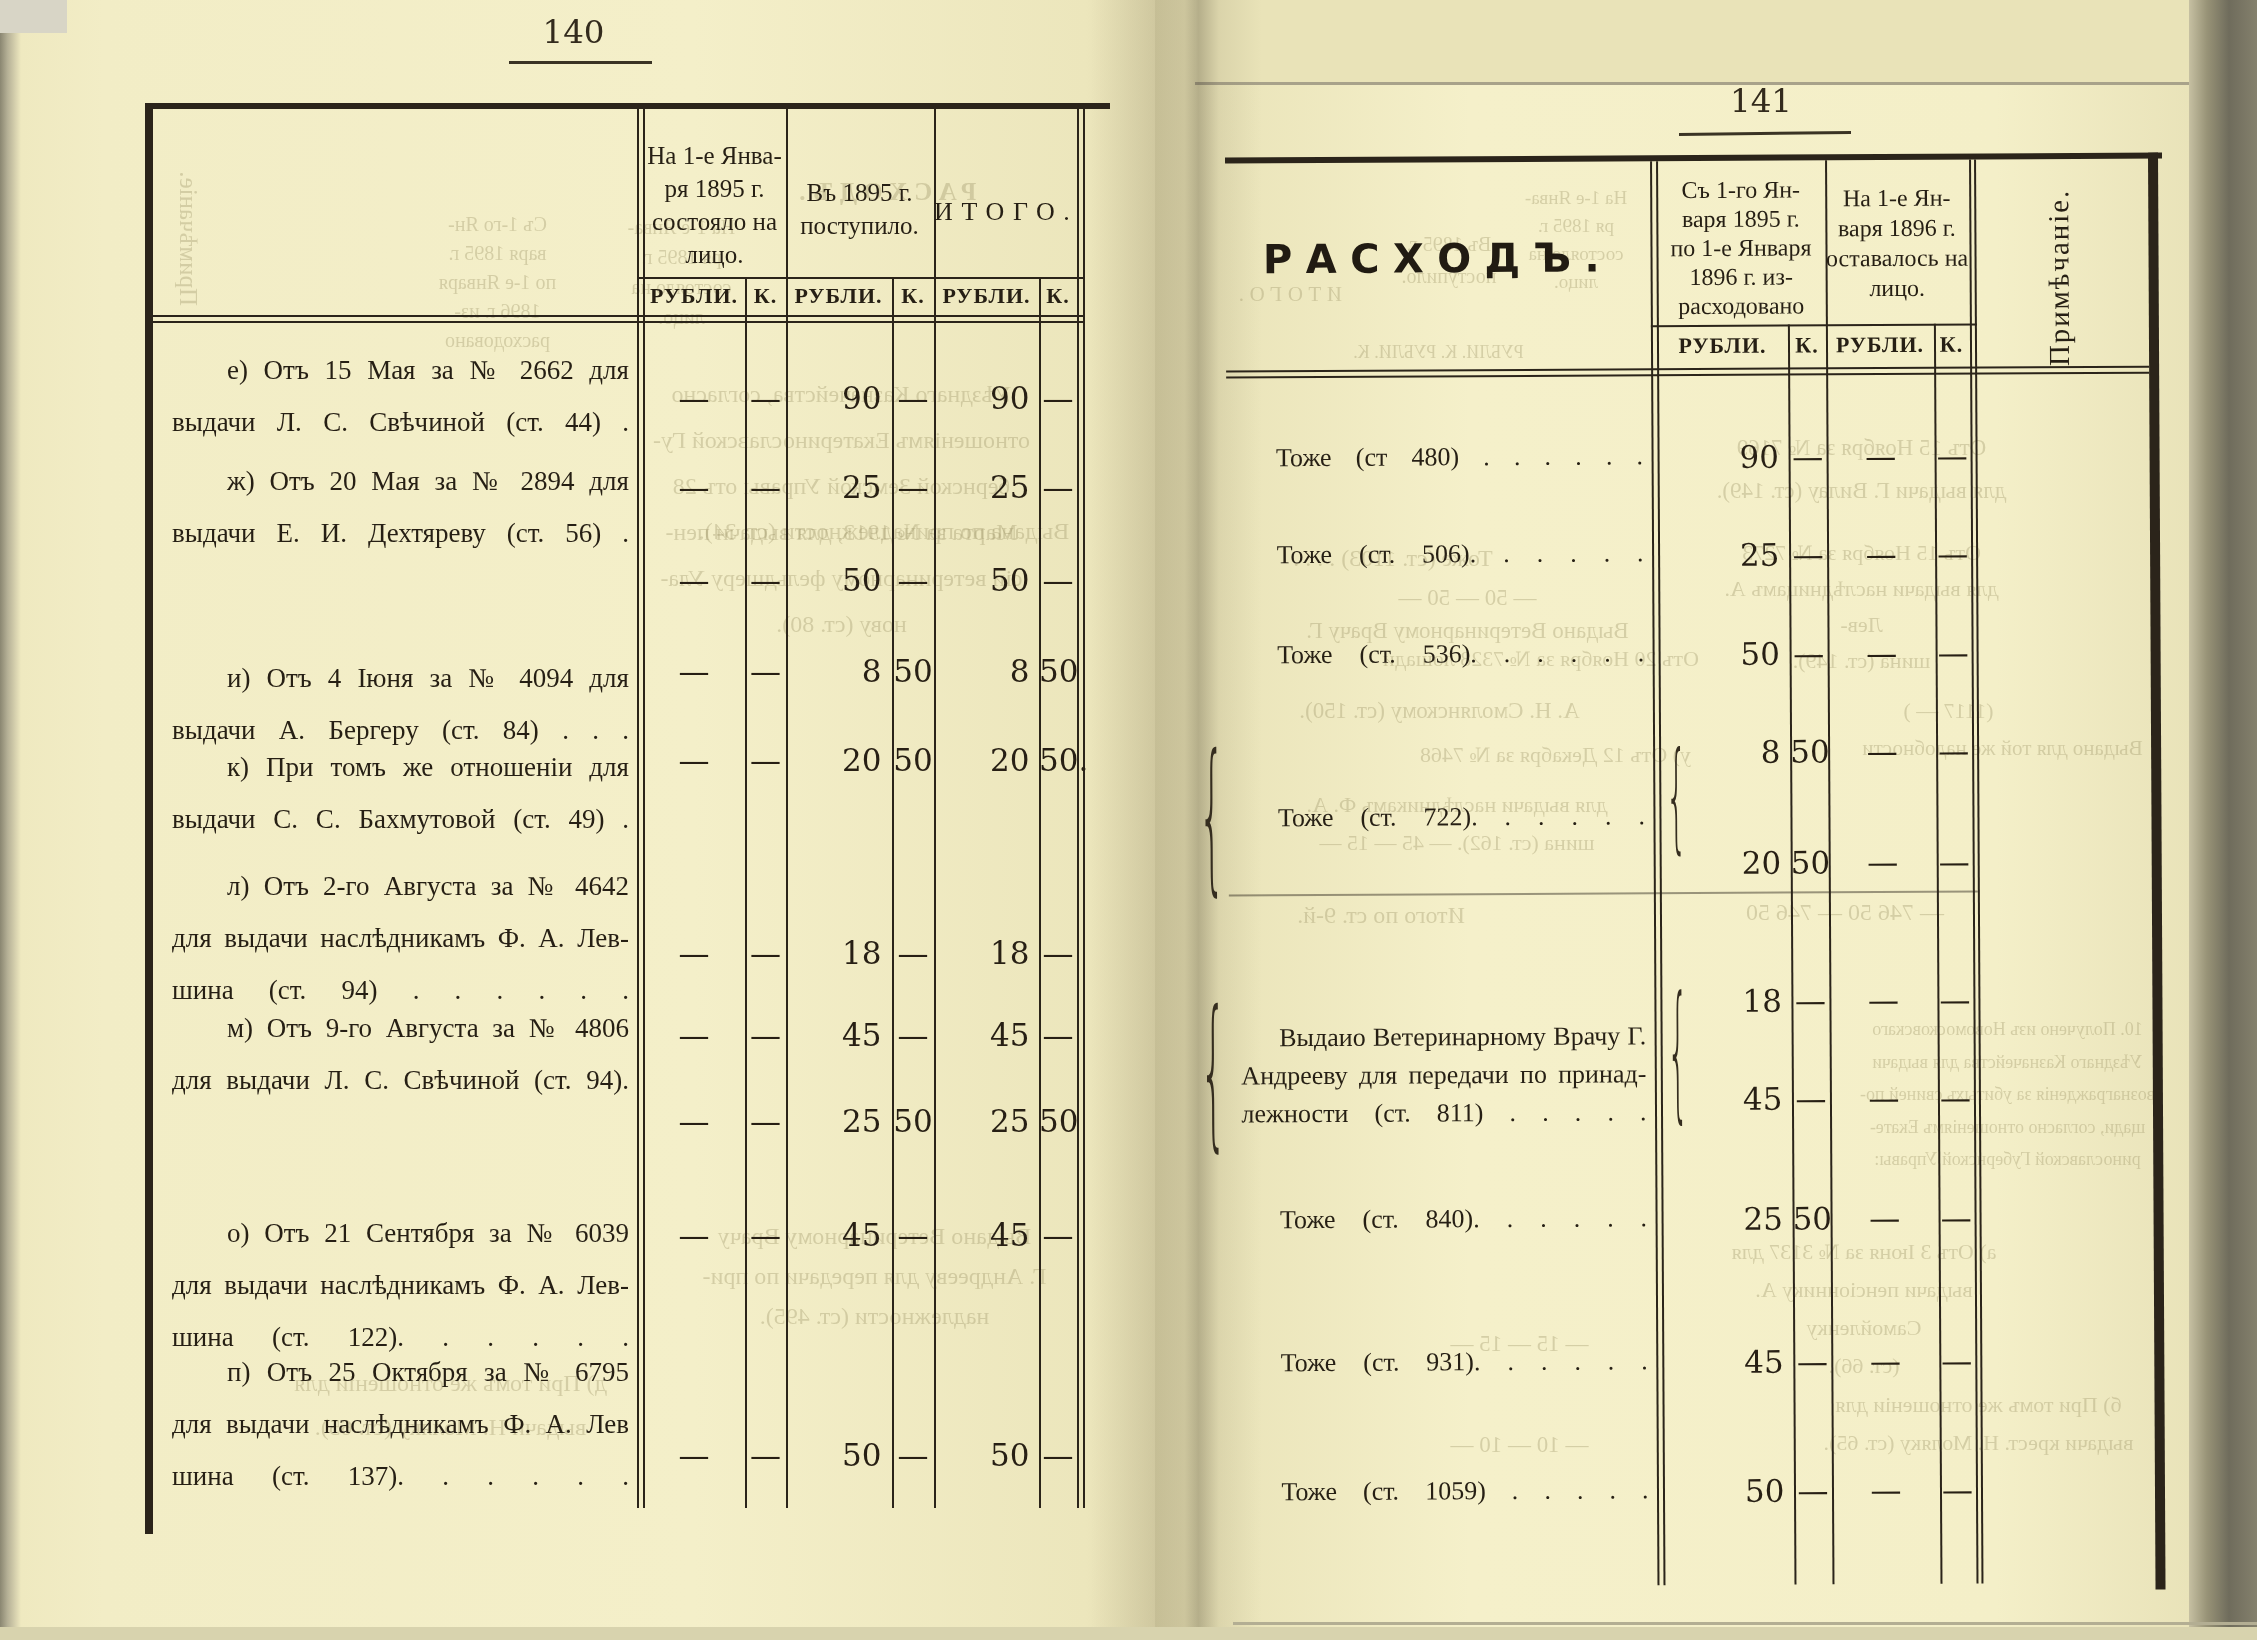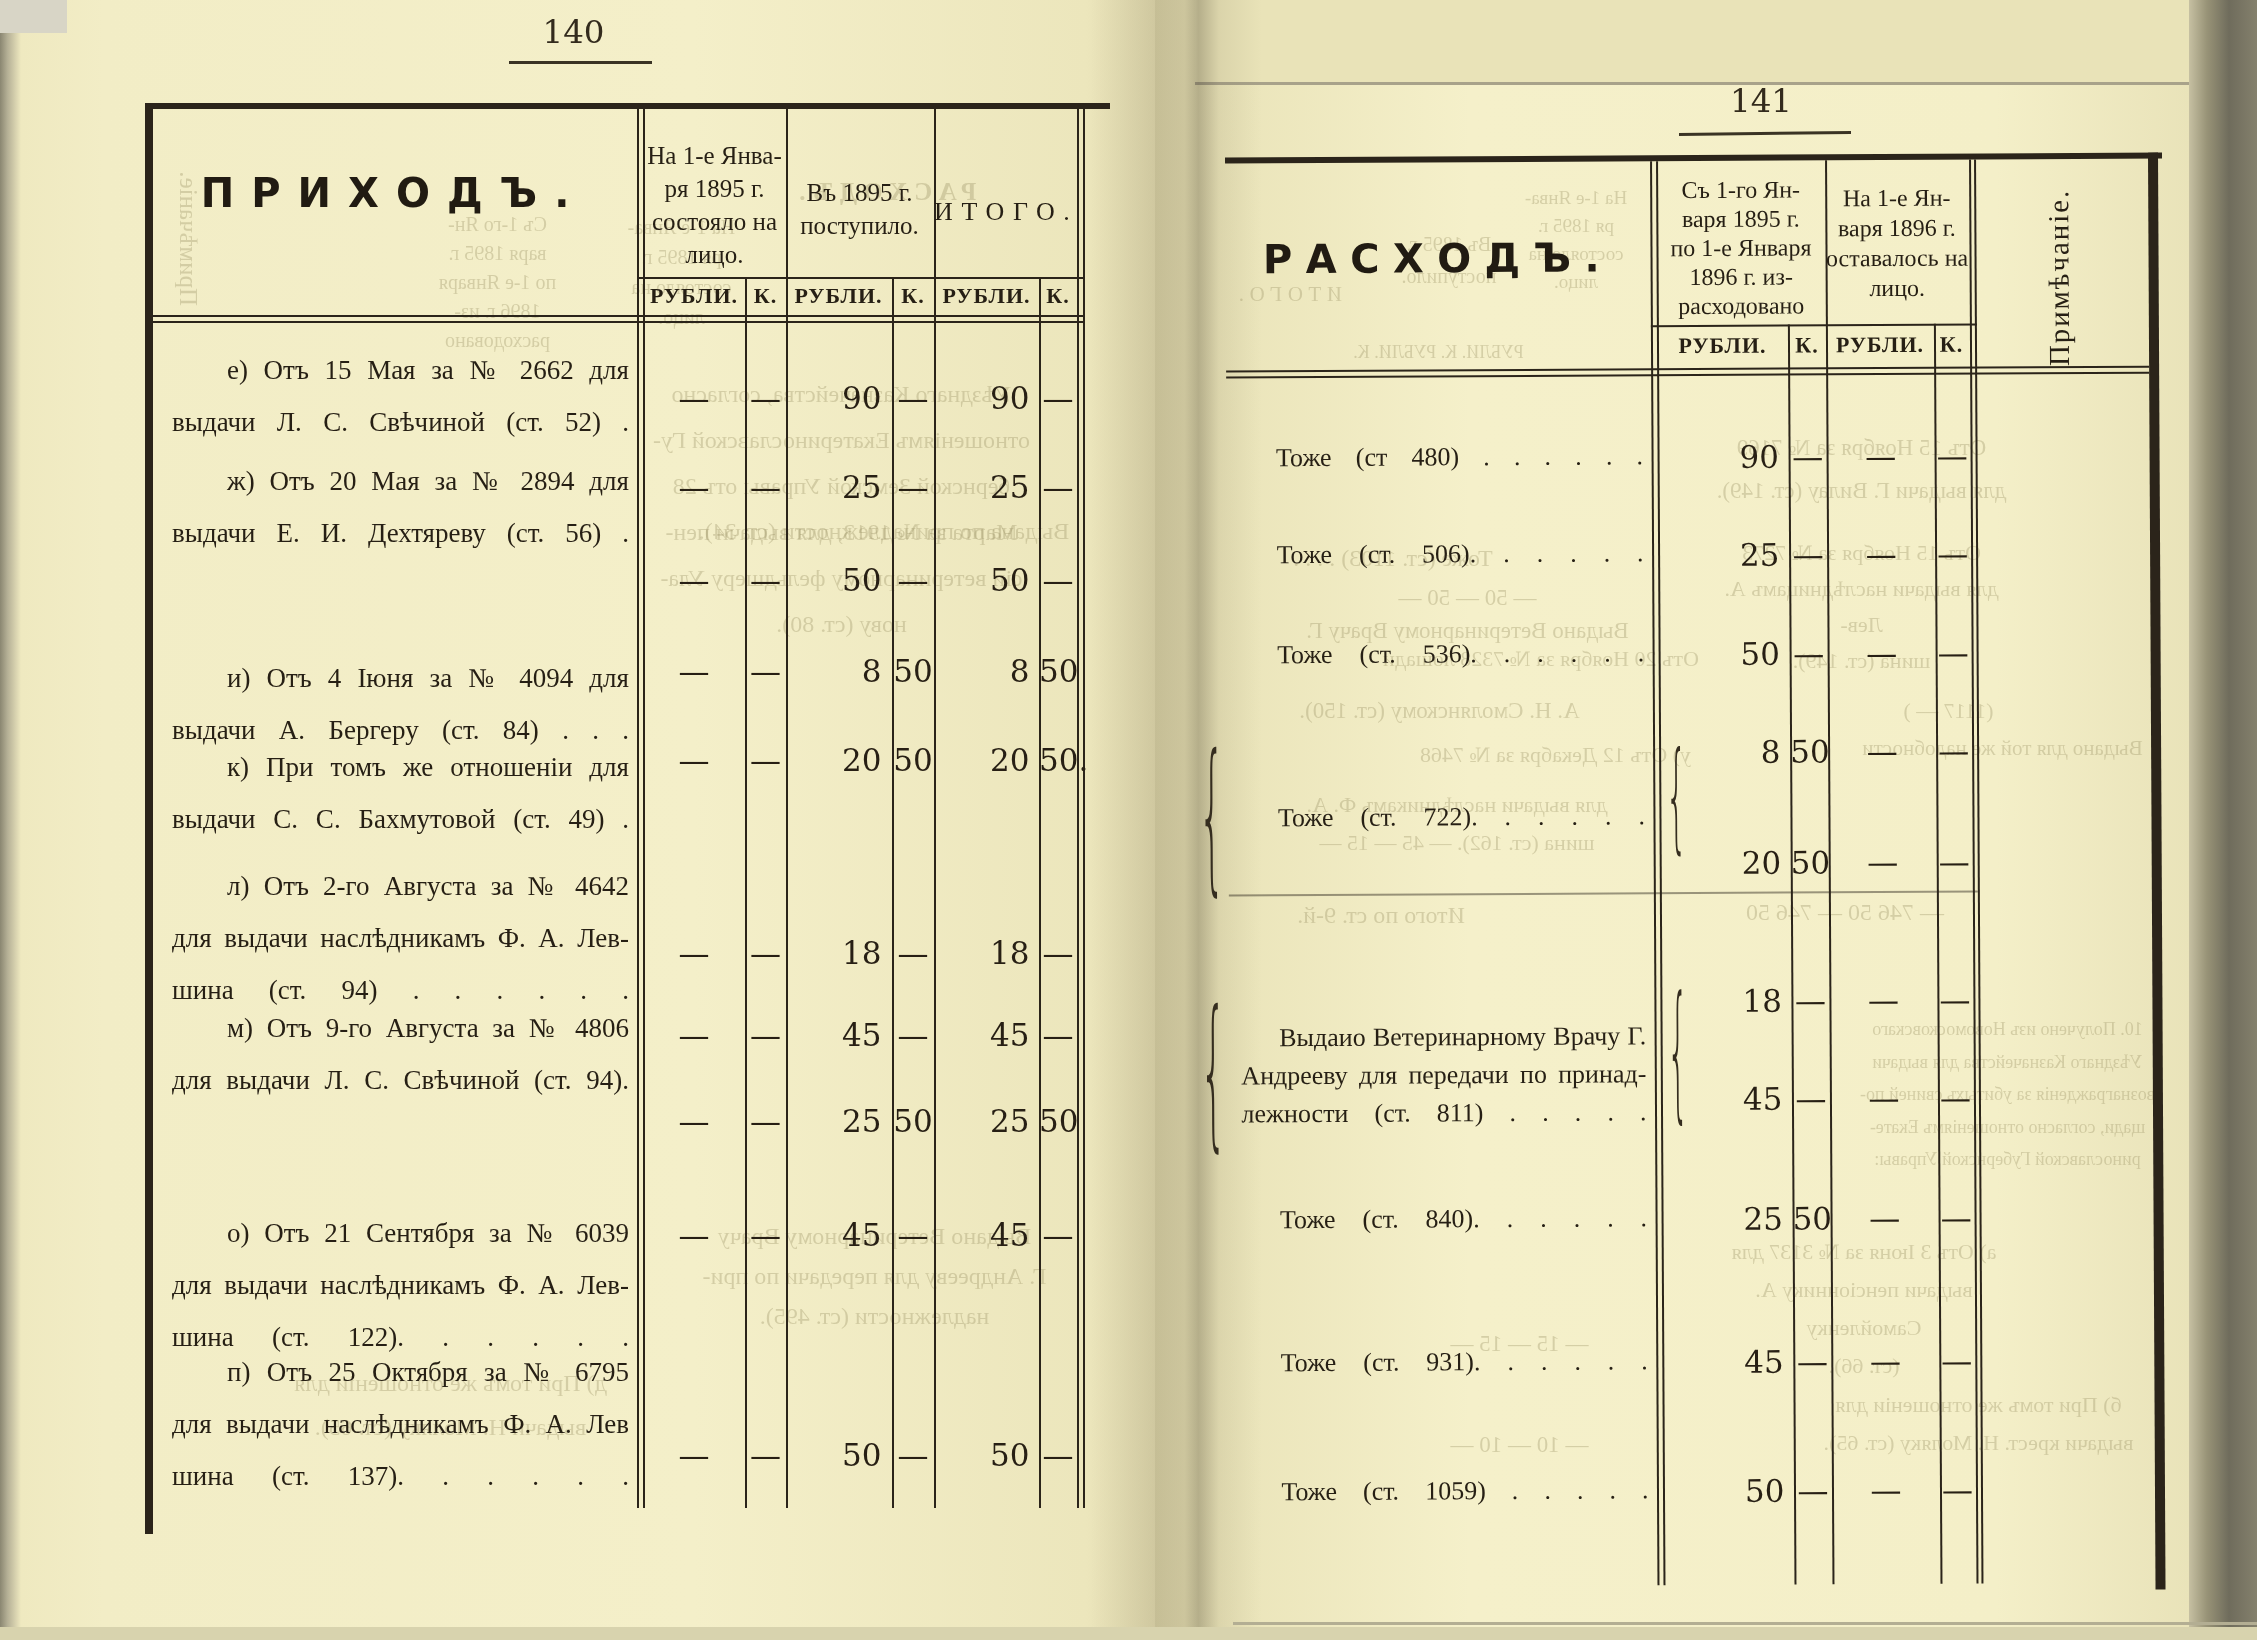--- a/index.html
+++ b/index.html
@@ -138,37 +138,36 @@
   <div class="vln" style="left:789px;top:5.7px;width:1.9px;height:1399px;"></div>
   <div class="vln" style="left:932px;top:5.7px;width:1.9px;height:1399px;"></div>
   <div class="vln" style="left:938px;top:5.7px;width:1.9px;height:1399px;"></div>
   <div class="vln" style="left:600px;top:174px;width:1.9px;height:1231px;"></div>
   <div class="vln" style="left:747px;top:174px;width:1.9px;height:1231px;"></div>
   <div class="vln" style="left:894px;top:174px;width:1.9px;height:1231px;"></div>
   <div class="hln" style="left:492px;top:174px;width:447px;height:1.9px;"></div>
   <div class="hln" style="left:0;top:212px;width:940px;height:1.9px;"></div>
   <div class="hln" style="left:0;top:218px;width:940px;height:1.9px;"></div>
 
-  <div class="title" style="left:9.6px;top:67px;width:478px;font-size:40px;letter-spacing:17px;">ПРИХОДЪ.</div>
   <div class="hdr" style="left:498px;top:36px;width:143px;">На 1-е Янва-
 ря 1895 г.
 состояло на
 лицо.</div>
   <div class="hdr" style="left:641px;top:73px;width:147px;">Въ 1895 г.
 поступило.</div>
   <div class="hdr" style="left:789px;top:92px;width:143px;letter-spacing:8.6px;font-size:26px;">ИТОГО.</div>
   <div class="sub" style="left:498px;top:178px;width:102px;">РУБЛИ.</div>
   <div class="sub" style="left:600px;top:178px;width:41px;">К.</div>
   <div class="sub" style="left:641px;top:178px;width:105px;">РУБЛИ.</div>
   <div class="sub" style="left:747px;top:178px;width:42px;">К.</div>
   <div class="sub" style="left:789px;top:178px;width:105px;">РУБЛИ.</div>
   <div class="sub" style="left:894px;top:178px;width:38px;">К.</div>
 
   <div class="desc dl" style="top:241px;">е) Отъ 15 Мая за № 2662 для
-выдачи Л. С. Свѣчиной (ст. 52)  .</div>
+выдачи Л. С. Свѣчиной (ст. 44)  .</div>
   <div class="vc ctr lc1r" style="top:274px;">—</div>
   <div class="vc ctr lc1k" style="top:274px;">—</div>
   <div class="vc rgt lc2r" style="top:274px;">90</div>
   <div class="vc ctr lc2k" style="top:274px;">—</div>
   <div class="vc rgt lc3r" style="top:274px;">90</div>
   <div class="vc ctr lc3k" style="top:274px;">—</div>
 
   <div class="desc dl" style="top:352px;">ж) Отъ 20 Мая за № 2894 для
 выдачи Е. И. Дехтяреву (ст. 56) .</div>
   <div class="vc ctr lc1r" style="top:363px;">—</div>

